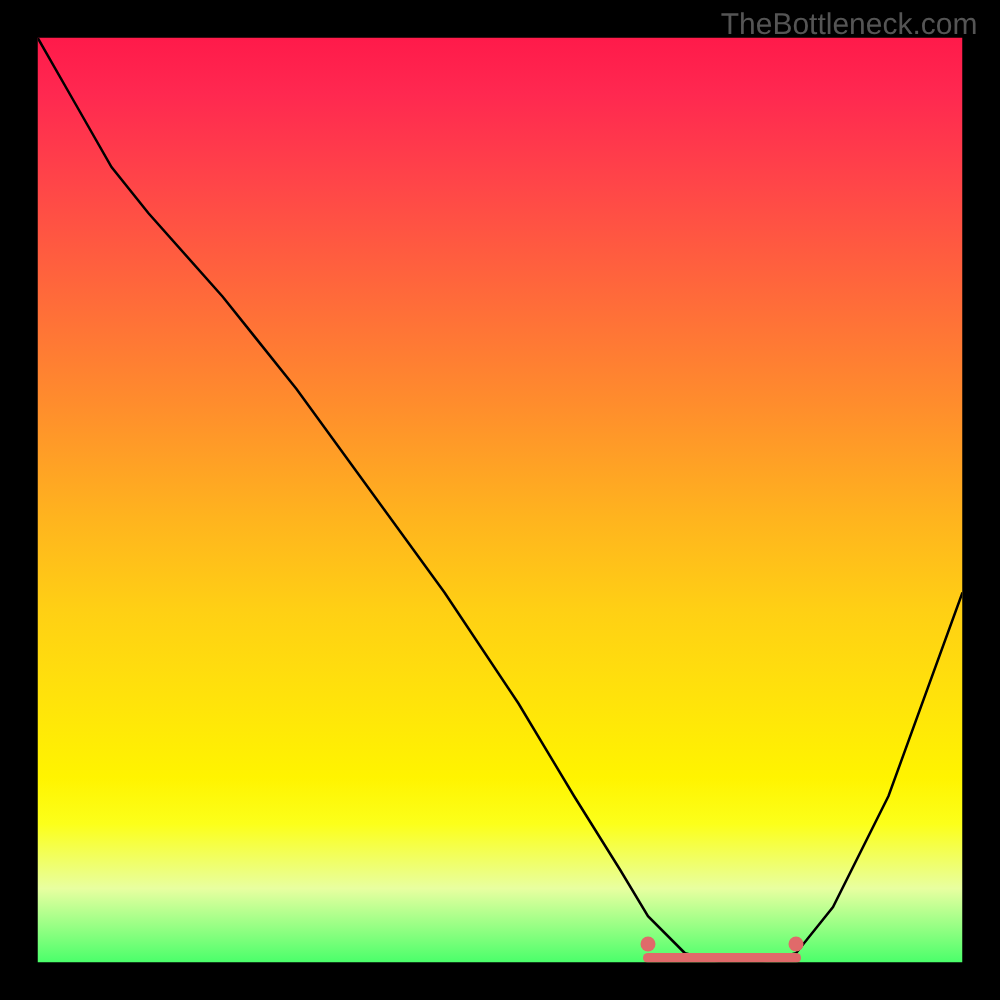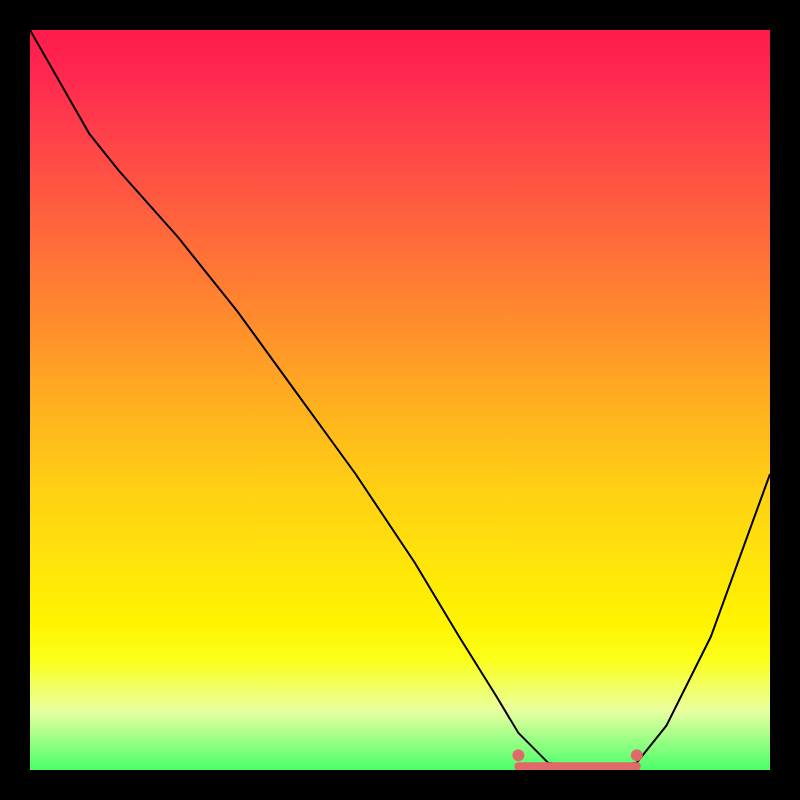--- a/index.html
+++ b/index.html
@@ -51,20 +51,21 @@
     height: 740px;
   }
   .curve { stroke: #000; stroke-width: 2; fill: none; }
   .dots { fill: #e06a6a; }
   .flat { stroke: #e06a6a; stroke-width: 8; fill: none; stroke-linecap: round; }
 </style>
 </head>
 <body>
 
 <div class="container">
+  <div class="watermark">TheBottleneck.com</div>
   <div class="plot-area">
     <div class="gradient"></div>
     <svg class="curve-svg" viewBox="0 0 740 740">
       <path class="curve" id="curve-path" d="M0.0 0.0 L29.6 51.8 L59.2 103.6 L88.8 140.6 L148.0 207.2 L207.2 281.2 L266.4 362.6 L325.6 444.0 L384.8 532.8 L429.2 606.8 L466.2 666.0 L488.4 703.0 L518.0 732.6 L547.6 740.0 L577.2 740.0 L606.8 732.6 L636.4 695.6 L680.8 606.8 L740.0 444.0 "></path>
       <path class="flat" id="flat-path" d="M 488.4 736.3 L 606.8 736.3"></path>
       <g id="markers-group">
           <circle cx="488.4" cy="725.2" r="6" class="dots"></circle>
           <circle cx="606.8" cy="725.2" r="6" class="dots"></circle>
         </g>
     </svg>

